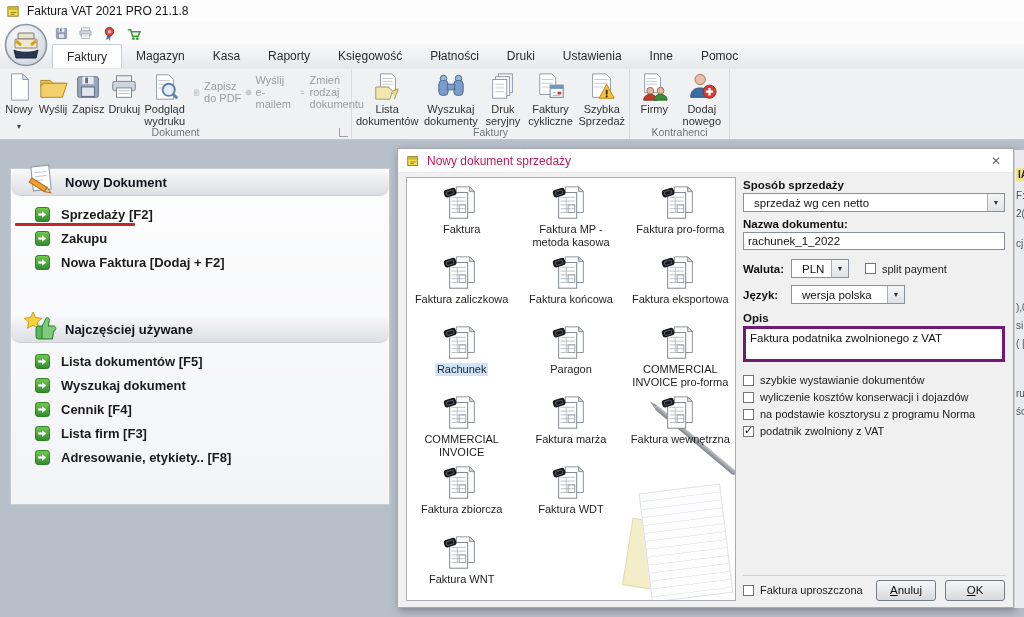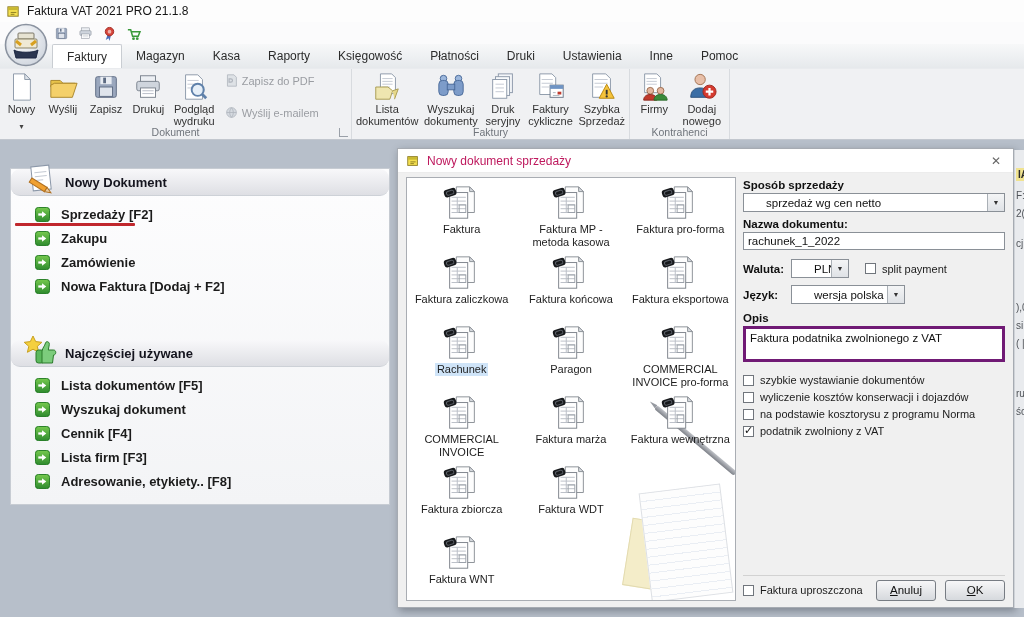--- a/index.html
+++ b/index.html
@@ -34,21 +34,21 @@
           border-top:1px solid #e9ebee;border-bottom:1px solid #c2c7ce;display:flex;box-sizing:border-box;}
   .rb-group{position:relative;height:100%;border-right:1px solid #d8dbdf;box-sizing:border-box;}
   .rb-content{display:flex;height:55px;align-items:flex-start;padding:1px 2px;box-sizing:border-box;}
   .rb-caption{position:absolute;left:0;right:0;bottom:1px;text-align:center;font-size:10.5px;color:#70757c;}
   .launcher{position:absolute;right:3px;bottom:2px;width:8px;height:8px;border:1px solid #9aa0a8;border-top:none;border-right:none;}
   .rb-btn{display:flex;flex-direction:column;align-items:center;text-align:center;
           padding:1px 2px;cursor:default;}
   .rb-btn .rb-ico{width:30px;height:30px;margin-top:1px;}
   .rb-btn .rb-lbl{font-size:11px;line-height:1.1;color:#333;margin-top:1px;}
   .drop-arrow::after{content:"▾";font-size:8px;color:#444;line-height:6px;}
-  .rb-smallcol{display:flex;flex-direction:column;justify-content:flex-start;gap:19px;padding:4px 4px 0 6px;}
+  .rb-smallcol{display:flex;justify-content:flex-start;gap:2px;padding:4px 4px 0 6px;}
   .rb-small{display:flex;align-items:center;gap:4px;font-size:11px;color:#9a9da2;cursor:default;}
   .rb-small svg{width:13px;height:13px;opacity:.75;}
 
   
   .main{position:absolute;left:0;top:140px;width:1024px;height:477px;background:#b7bfca;}
 
   
   .sidebar{position:absolute;left:10px;top:28px;width:380px;height:337px;
            background:linear-gradient(#fdfdfe,#f3f4f6);border:1px solid #c7ccd3;box-sizing:border-box;}
   .sb-header{position:relative;height:27px;background:linear-gradient(#f8f8fa,#dedfe4);
@@ -93,21 +93,21 @@
   .wm-pen{position:absolute;right:4px;top:18px;width:104px;height:5px;
           background:linear-gradient(#b9bcc2,#70747c);border-radius:3px;transform:rotate(40deg);transform-origin:right top;}
   .wm-pen::after{content:"";position:absolute;left:-8px;top:0;border-top:2.5px solid transparent;
           border-bottom:2.5px solid transparent;border-right:8px solid #8a8e96;}
 
   
   .dlg-form{position:absolute;left:345px;top:4px;right:8px;}
   .f-lbl{font-size:11.5px;font-weight:bold;color:#101010;margin-top:2px;}
   .combo{display:flex;height:19px;background:#fff;border:1px solid #8a9097;box-sizing:border-box;
          align-items:center;margin-top:2px;cursor:default;}
-  .combo-val{flex:1;font-size:11.5px;padding-left:22px;color:#111;white-space:nowrap;overflow:hidden;}
+  .combo-val{flex:1;font-size:11.5px;padding-left:10px;color:#111;white-space:nowrap;overflow:hidden;}
   .combo-btn{width:16px;height:100%;border-left:1px solid #aab0b6;background:linear-gradient(#f4f5f6,#dfe2e6);
              display:flex;align-items:center;justify-content:center;}
   .combo-btn::after{content:"▼";font-size:7px;color:#333;}
   .txt-input{width:100%;height:18px;border:1px solid #8a9097;box-sizing:border-box;font-size:11.5px;
              padding:0 4px;margin-top:2px;font-family:inherit;color:#111;background:#fff;}
   .inline-row{display:flex;align-items:center;margin-top:9px;}
   .inline-row .f-lbl{margin:0;width:48px;}
   .combo.sm{margin-top:0;}
   .opis-area{width:100%;height:36px;border:3px solid #701a75;box-sizing:border-box;resize:none;
              font-size:11.5px;padding:3px 4px;font-family:inherit;color:#111;margin-top:2px;background:#fff;}
@@ -464,26 +464,20 @@
         <div class="sb-item">
           <svg>
               <use href="#ico-garrow"></use>
             </svg>
           <span class="sb-lbl">Zakupu</span>
         </div>
         <div class="sb-item">
           <svg>
               <use href="#ico-garrow"></use>
             </svg>
-          <span class="sb-lbl">Zamówienie</span>
-        </div>
-        <div class="sb-item">
-          <svg>
-              <use href="#ico-garrow"></use>
-            </svg>
           <span class="sb-lbl">Nowa Faktura [Dodaj + F2]</span>
         </div>
       </div>
       <div class="sb-gap"></div>
       <div class="sb-header">
         <svg class="sb-hico">
             <use href="#ico-thumb"></use>
           </svg>
         <span>Najczęściej używane</span>
       </div>

